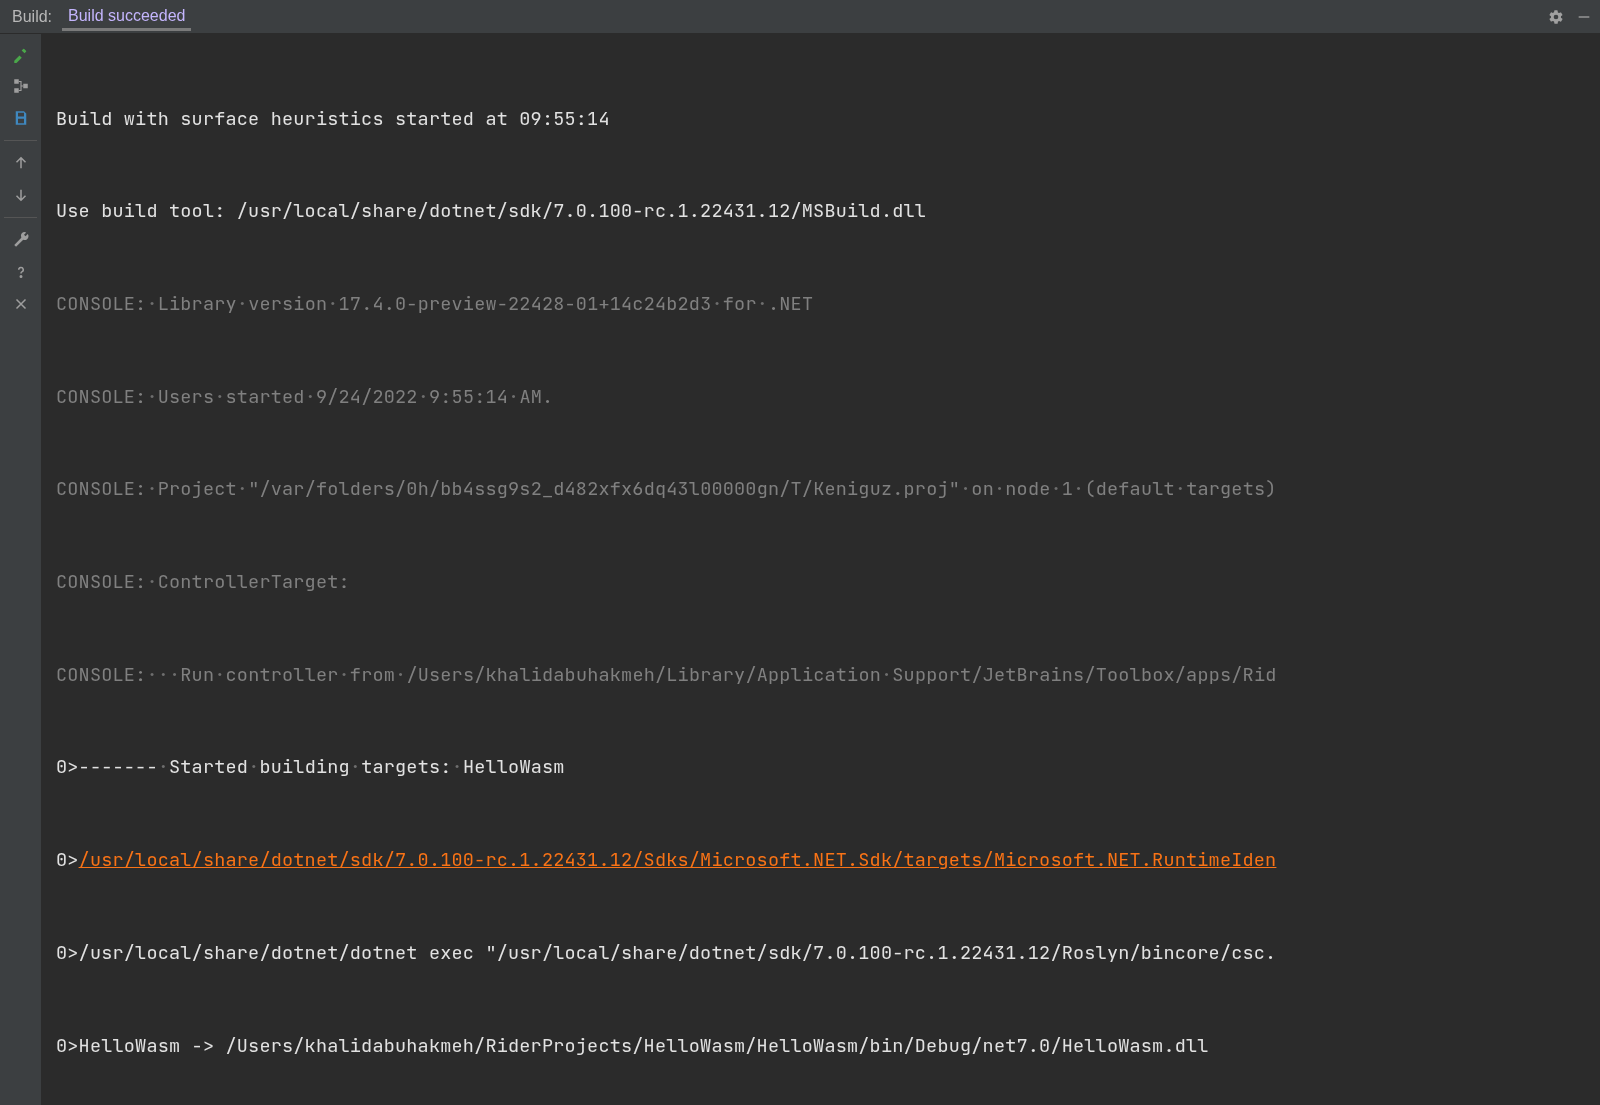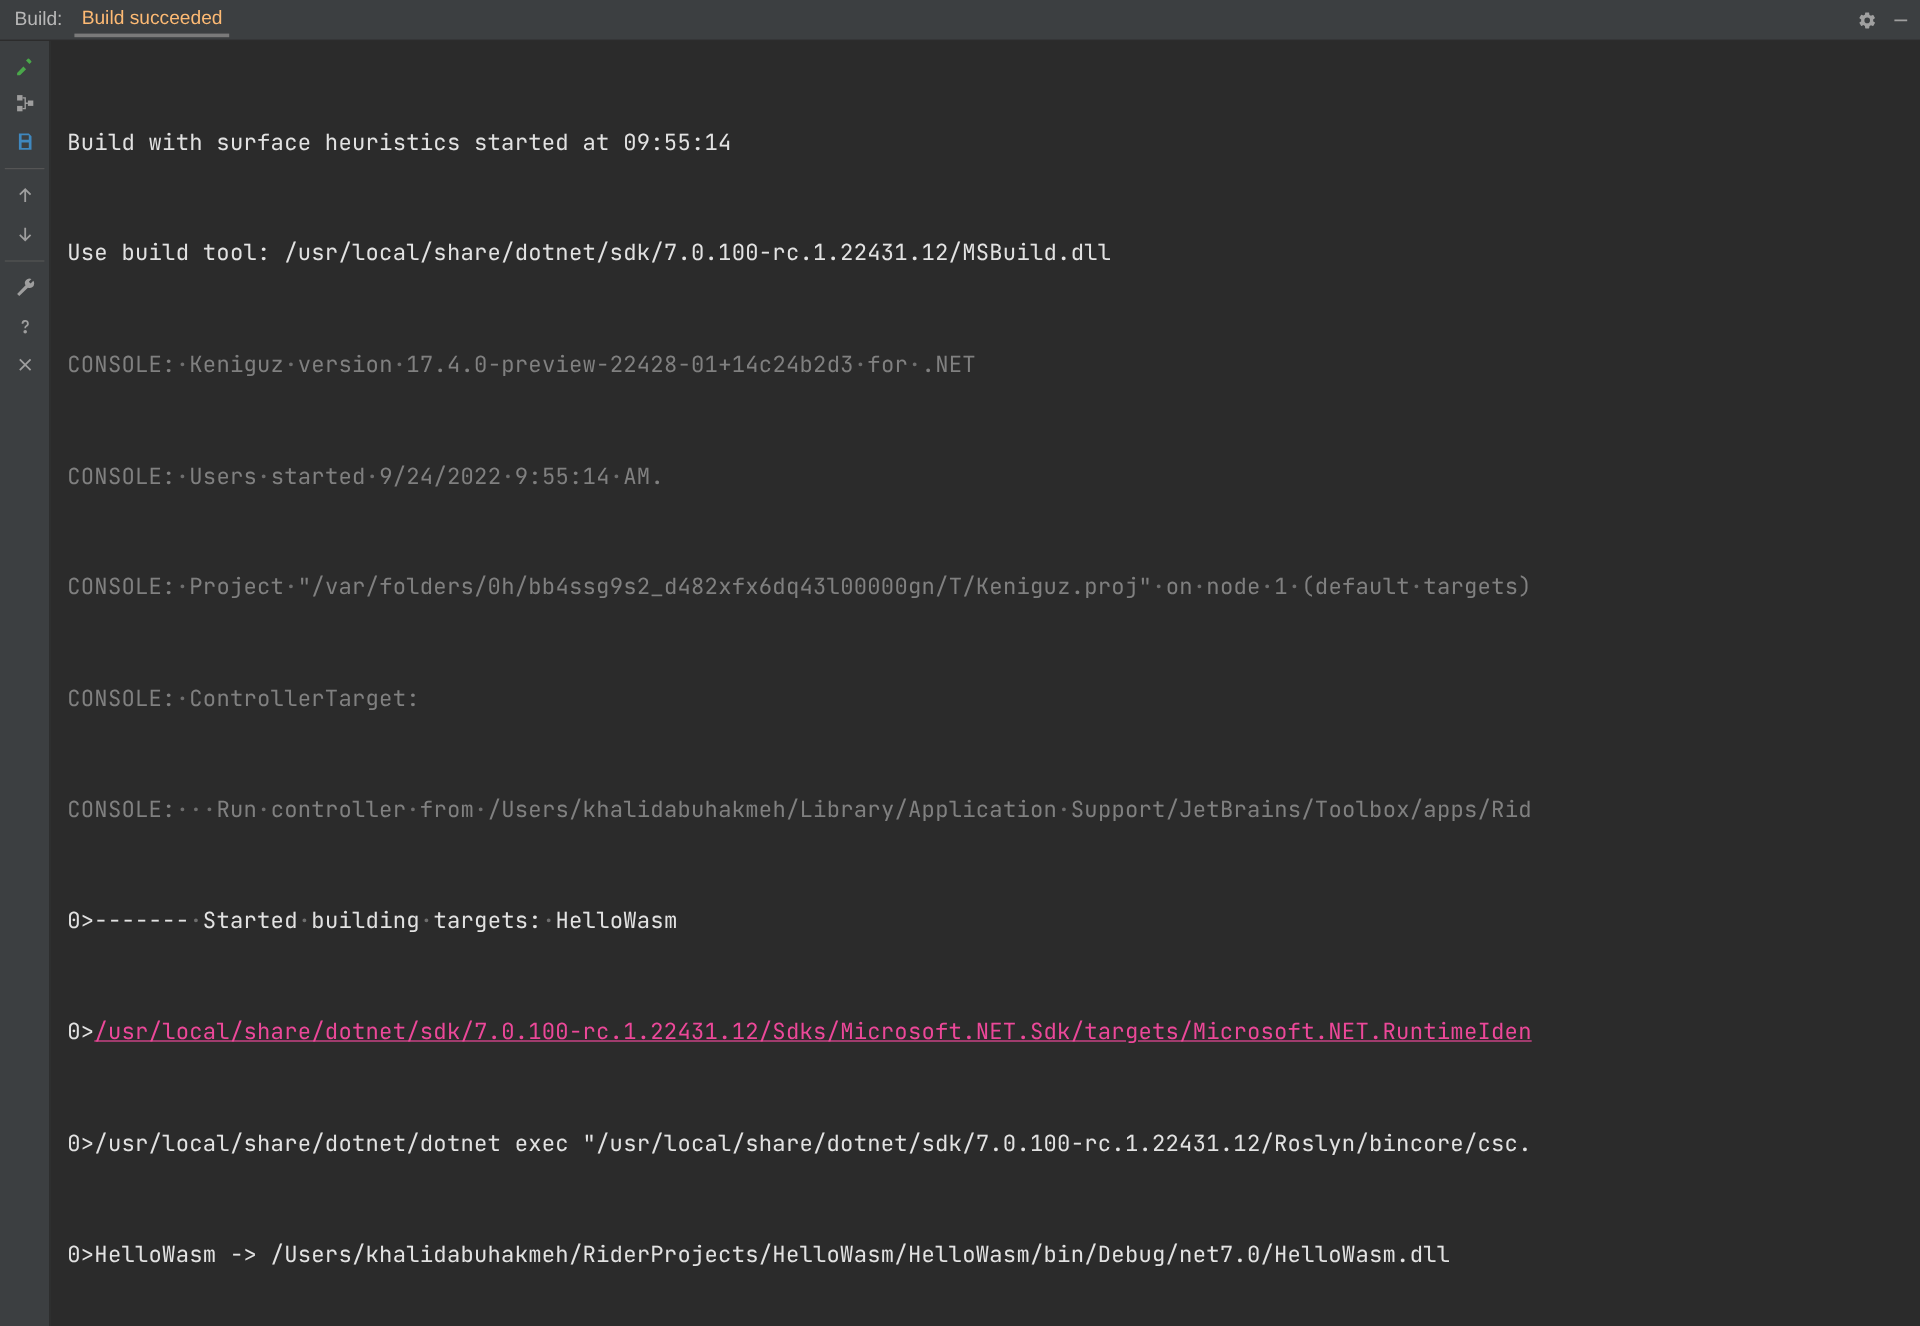--- a/index.html
+++ b/index.html
@@ -22,21 +22,21 @@
     align-items: center;
     justify-content: space-between;
     border-bottom: 1px solid #2b2b2b;
     font-family: -apple-system, "Segoe UI", sans-serif;
     font-size: 16px;
     padding: 0 8px 0 12px;
     color: #b8b8b8;
   }
   .header-left { display: flex; align-items: center; gap: 10px; }
   .tab {
-    color: #fdba74;
+    color: #c4b5fd;
     padding: 5px 6px 3px 6px;
     border-bottom: 3px solid #7a7a7a;
   }
   .header-right { display: flex; align-items: center; gap: 12px; }
   .hicon { width: 16px; height: 16px; display:flex; align-items:center; justify-content:center; color:#a0a0a0; cursor:pointer;}
   .hicon svg { width:16px; height:16px; }
 
   
   .body { flex:1; display:flex; background:#2b2b2b; overflow:hidden; }
 
@@ -64,21 +64,21 @@
     padding: 8px 10px 4px 14px;
     line-height: 1.67;
     letter-spacing: 0.2px;
     white-space: pre;
     overflow: hidden;
     color:#d6d6d6;
   }
   .row { display:block; }
   .dim { color:#808080; }
   .white { color:#e2e2e2; }
-  .link { color:#ec4899; text-decoration: underline; }
+  .link { color:#f97316; text-decoration: underline; }
   .green { color:#6aaf6a; }
   .dot { color:#6e6e6e; }
 </style>
 </head>
 <body>
 
 <div class="root">
 
   <div class="header">
     <div class="header-left">
@@ -146,21 +146,21 @@
       <div class="gitem">
         <svg viewBox="0 0 24 24" fill="none" stroke="currentColor" stroke-width="2">
             <path d="M6 6l12 12M18 6L6 18"></path>
           </svg>
       </div>
     </div>
 
     <div class="console">
       <span class="row white">Build with surface heuristics started at 09:55:14</span>
       <span class="row white">Use build tool: /usr/local/share/dotnet/sdk/7.0.100-rc.1.22431.12/MSBuild.dll</span>
-      <span class="row dim"><span>CONSOLE:</span><span class="dot">·</span><span>Keniguz</span><span class="dot">·</span><span>version</span><span class="dot">·</span><span>17.4.0-preview-22428-01+14c24b2d3</span><span class="dot">·</span><span>for</span><span class="dot">·</span><span>.NET</span></span>
+      <span class="row dim"><span>CONSOLE:</span><span class="dot">·</span><span>Library</span><span class="dot">·</span><span>version</span><span class="dot">·</span><span>17.4.0-preview-22428-01+14c24b2d3</span><span class="dot">·</span><span>for</span><span class="dot">·</span><span>.NET</span></span>
       <span class="row dim"><span>CONSOLE:</span><span class="dot">·</span><span>Users</span><span class="dot">·</span><span>started</span><span class="dot">·</span><span>9/24/2022</span><span class="dot">·</span><span>9:55:14</span><span class="dot">·</span><span>AM.</span></span>
       <span class="row dim"><span>CONSOLE:</span><span class="dot">·</span><span>Project</span><span class="dot">·</span><span>"/var/folders/0h/bb4ssg9s2_d482xfx6dq43l00000gn/T/Keniguz.proj"</span><span class="dot">·</span><span>on</span><span class="dot">·</span><span>node</span><span class="dot">·</span><span>1</span><span class="dot">·</span><span>(default</span><span class="dot">·</span><span>targets)</span></span>
       <span class="row dim"><span>CONSOLE:</span><span class="dot">·</span><span>ControllerTarget:</span></span>
       <span class="row dim"><span>CONSOLE:</span><span class="dot">···</span><span>Run</span><span class="dot">·</span><span>controller</span><span class="dot">·</span><span>from</span><span class="dot">·</span><span>/Users/khalidabuhakmeh/Library/Application</span><span class="dot">·</span><span>Support/JetBrains/Toolbox/apps/Rid</span></span>
       <span class="row white"><span>0&gt;-------</span><span class="dot">·</span><span>Started</span><span class="dot">·</span><span>building</span><span class="dot">·</span><span>targets:</span><span class="dot">·</span><span>HelloWasm</span></span>
       <span class="row white"><span>0&gt;</span><span class="link">/usr/local/share/dotnet/sdk/7.0.100-rc.1.22431.12/Sdks/Microsoft.NET.Sdk/targets/Microsoft.NET.RuntimeIden</span></span>
       <span class="row white">0&gt;/usr/local/share/dotnet/dotnet exec "/usr/local/share/dotnet/sdk/7.0.100-rc.1.22431.12/Roslyn/bincore/csc.</span>
       <span class="row white">0&gt;HelloWasm -&gt; /Users/khalidabuhakmeh/RiderProjects/HelloWasm/HelloWasm/bin/Debug/net7.0/HelloWasm.dll</span>
       
       

